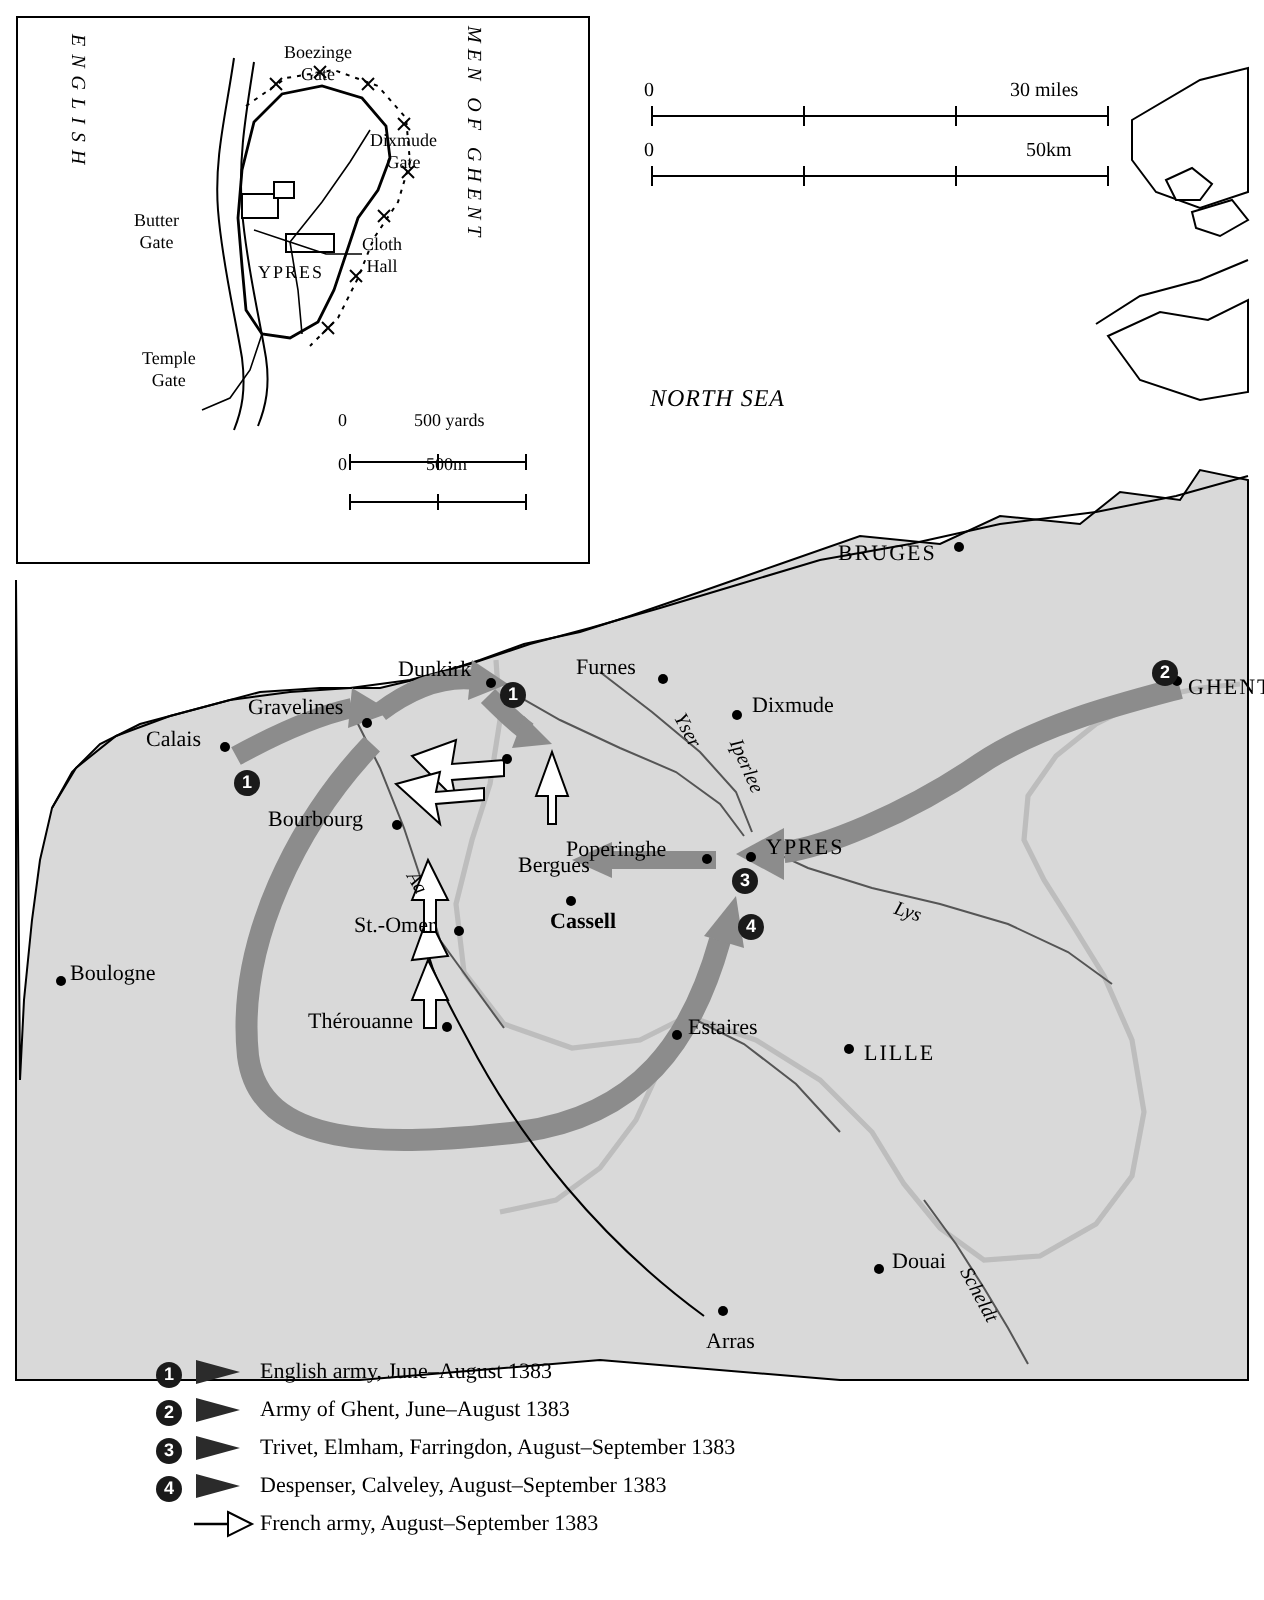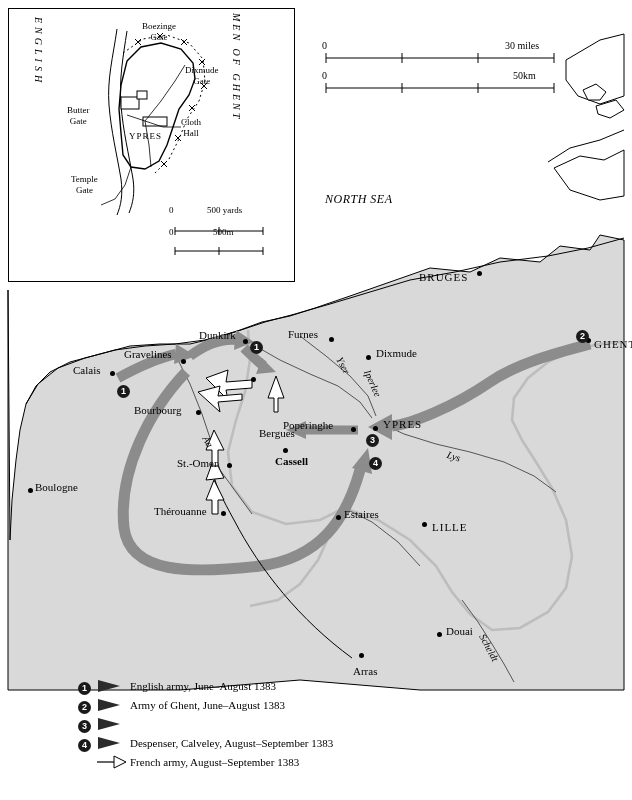--- a/index.html
+++ b/index.html
@@ -277,20 +277,21 @@
         </span>
         <span class="legend-text">Army of Ghent, June–August 1383</span>
       </div>
       <div style="display: flex; align-items: center; height: 19px;">
         <span style="width: 18px; display: inline-block;"><span class="num-badge">3</span></span>
         <span style="width: 34px; display: inline-block;">
           <svg width="30" height="14">
             <polygon points="2,1 24,7 2,13" fill="#2b2b2b"></polygon>
           </svg>
         </span>
+        <span class="legend-text">Trivet, Elmham, Farringdon, August–September 1383</span>
       </div>
       <div style="display: flex; align-items: center; height: 19px;">
         <span style="width: 18px; display: inline-block;"><span class="num-badge">4</span></span>
         <span style="width: 34px; display: inline-block;">
           <svg width="30" height="14">
             <polygon points="2,1 24,7 2,13" fill="#2b2b2b"></polygon>
           </svg>
         </span>
         <span class="legend-text">Despenser, Calveley, August–September 1383</span>
       </div>

